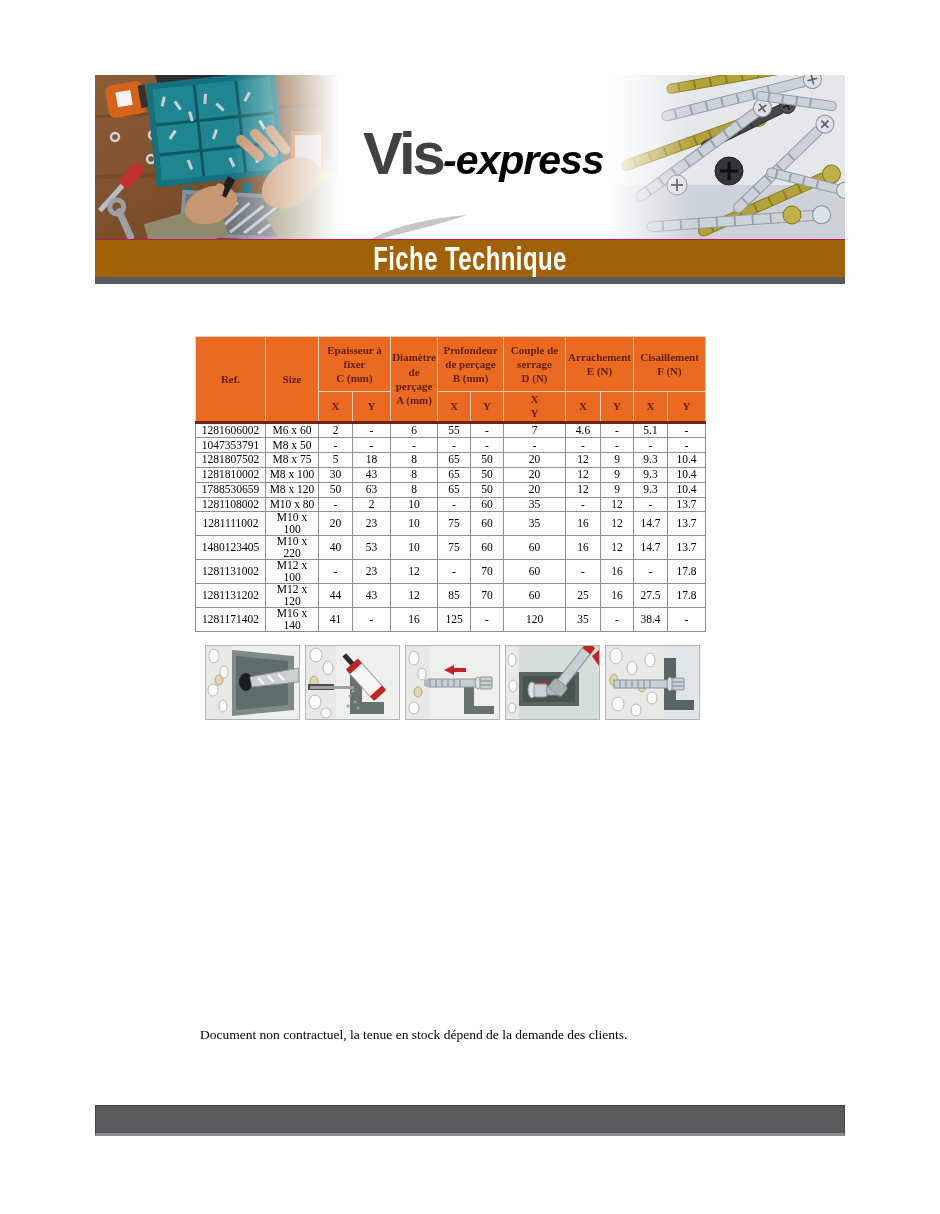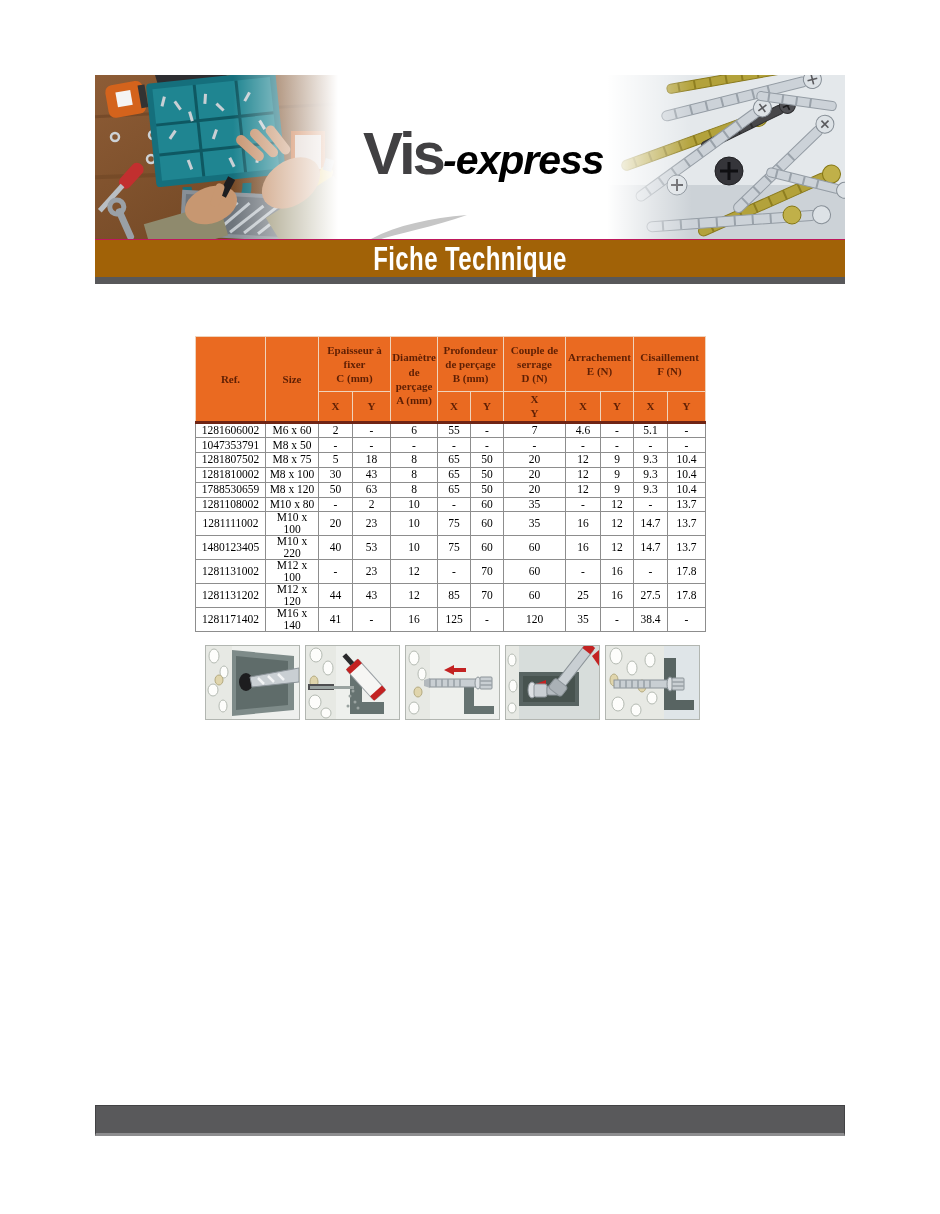--- a/index.html
+++ b/index.html
@@ -540,15 +540,16 @@
       <ellipse cx="36" cy="40" rx="4" ry="6" fill="#e0d5ac" stroke="#b4aa80"></ellipse>
       <polygon points="58,12 70,12 70,54 88,54 88,64 58,64" fill="#586462"></polygon>
       <rect x="8" y="34" width="54" height="8" fill="#c9cfd3" stroke="#8c9499"></rect>
       <path d="M14 34 v8 M20 34 v8 M26 34 v8 M32 34 v8 M38 34 v8 M44 34 v8" stroke="#9aa2a8" stroke-width="1.6"></path>
       <ellipse cx="64" cy="38" rx="3" ry="7" fill="#dde1e4" stroke="#8c9499"></ellipse>
       <rect x="66" y="32" width="12" height="12" rx="1" fill="#c9cfd3" stroke="#8c9499"></rect>
       <path d="M66 36 h12 M66 40 h12" stroke="#9aa2a8" stroke-width="1.3"></path>
     </svg>
   </div>
 
+  <div class="footer-note">Document non contractuel, la tenue en stock dépend de la demande des clients.</div>
   <div class="bottom-bar"></div>
 
 </div>
 
 </body></html>

